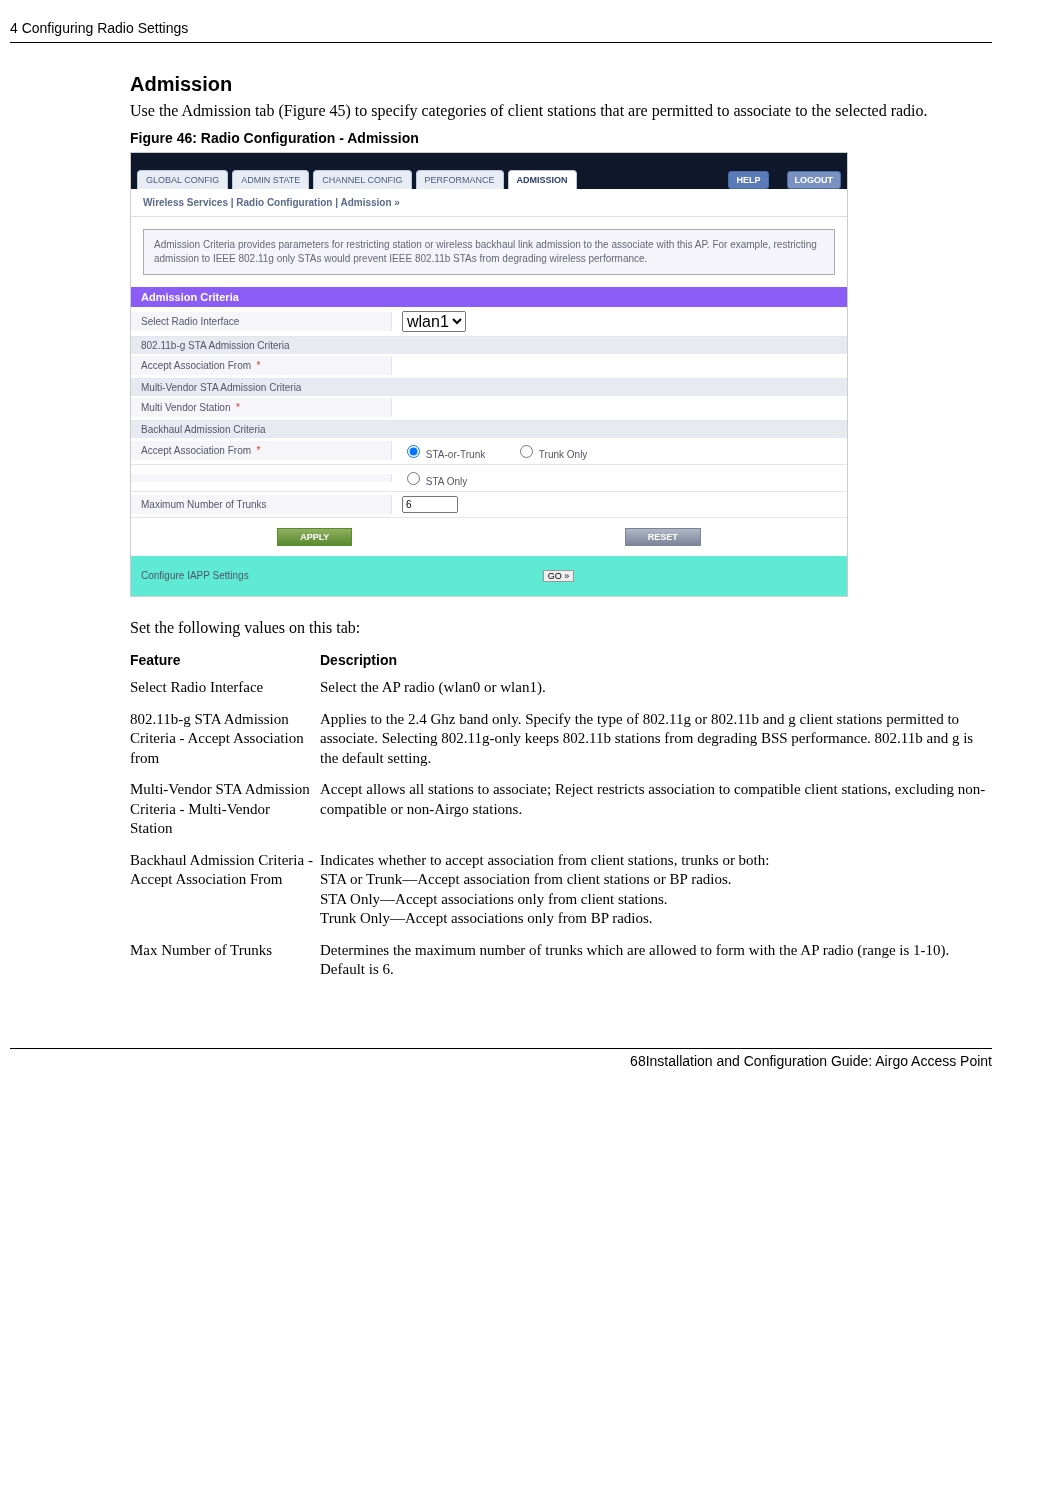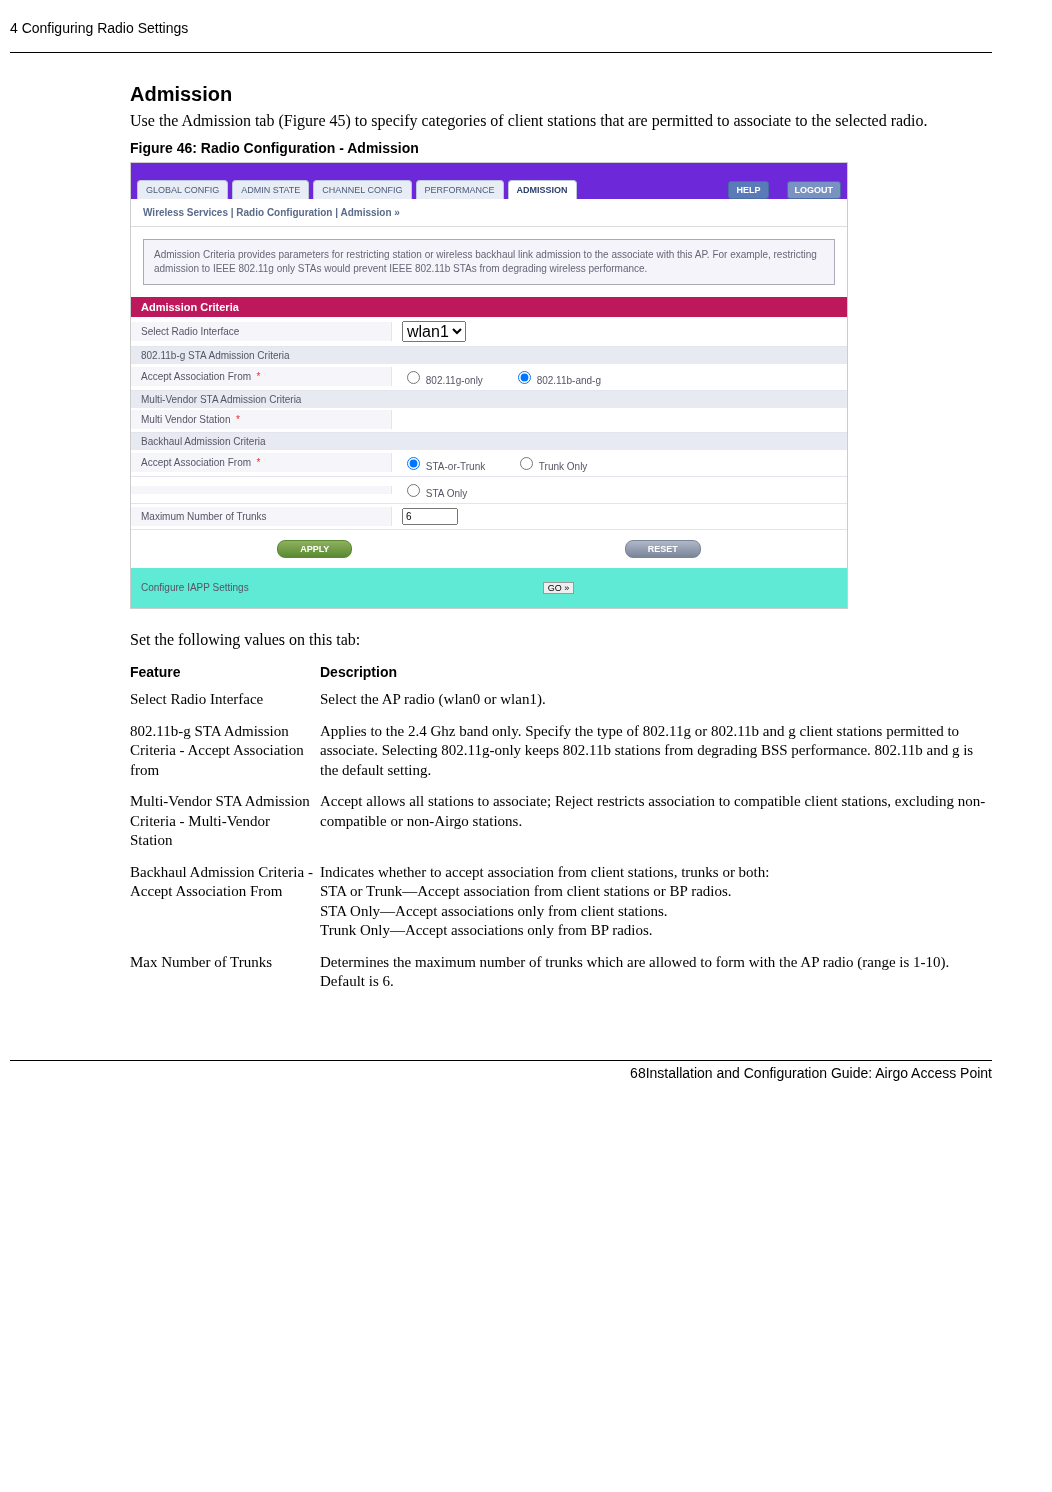--- a/index.html
+++ b/index.html
@@ -11,21 +11,21 @@
     background: #fff;
     width: 1052px;
   }
   .page {
     padding: 20px 60px 20px 10px;
   }
   .header-row {
     display: flex;
     justify-content: space-between;
     border-bottom: 1px solid #000;
-    padding-bottom: 16px;
+    padding-bottom: 6px;
     margin-bottom: 30px;
   }
   .chapter-label {
     font-family: Arial, Helvetica, sans-serif;
     font-size: 14px;
   }
   .content-indent {
     margin-left: 120px;
   }
   .section-title {
@@ -50,21 +50,21 @@
     border: 1px solid #ccc;
     background: #fff;
     width: 716px;
     font-family: Verdana, Arial, sans-serif;
     font-size: 11px;
     color: #333;
   }
   .tabbar {
     display: flex;
     align-items: flex-end;
-    background: #6d28d9;
+    background: #0f172a;
     padding: 6px 6px 0 6px;
     height: 30px;
     gap: 4px;
   }
   .tab {
     background: #e8edf5;
     border-radius: 4px 4px 0 0;
     padding: 4px 8px;
     font-size: 9px;
     color: #4a5a7a;
@@ -102,21 +102,21 @@
   .infobox {
     border: 1px solid #aab;
     background: #f4f4fa;
     margin: 12px;
     padding: 8px 10px;
     font-size: 10px;
     color: #667;
     line-height: 1.4;
   }
   .section-hdr {
-    background: #be185d;
+    background: #8b5cf6;
     color: #fff;
     font-weight: bold;
     padding: 4px 10px;
     font-size: 11px;
   }
   .form-row {
     display: flex;
     border-bottom: 1px solid #e4e4ee;
     min-height: 24px;
     align-items: center;
@@ -146,21 +146,21 @@
     padding: 3px 10px;
   }
   .star { color: #d33; }
   .btnrow {
     display: flex;
     justify-content: space-around;
     padding: 10px;
   }
   .pillbtn {
     display: inline-block;
-    border-radius: 8px;
+    border-radius: 0;
     padding: 3px 22px;
     font-size: 9px;
     font-weight: bold;
     color: #fff;
     border: 1px solid #888;
   }
   .apply { background: linear-gradient(#8fb060,#5a8a30); border-color:#5a8a30; }
   .reset { background: linear-gradient(#b0b8c8,#7a8598); border-color:#7a8598; }
   .gobtn {
     font-size: 9px;
@@ -247,24 +247,20 @@
             <option>wlan1</option>
           </select>
         </div>
       </div>
 
       <div class="subhdr">802.11b-g STA Admission Criteria</div>
 
       <div class="form-row">
         <div class="form-label">
           <span>Accept Association From</span>&nbsp;&nbsp;<span class="star">*</span>
-        </div>
-        <div class="form-val">
-          <label><input type="radio" name="r1" style=""> <span>802.11g-only</span></label>
-          <label><input type="radio" name="r1" checked="" style=""> <span>802.11b-and-g</span></label>
         </div>
       </div>
 
       <div class="subhdr">Multi-Vendor STA Admission Criteria</div>
 
       <div class="form-row">
         <div class="form-label">
           <span>Multi Vendor Station</span>&nbsp;&nbsp;<span class="star">*</span>
         </div>
       </div>

